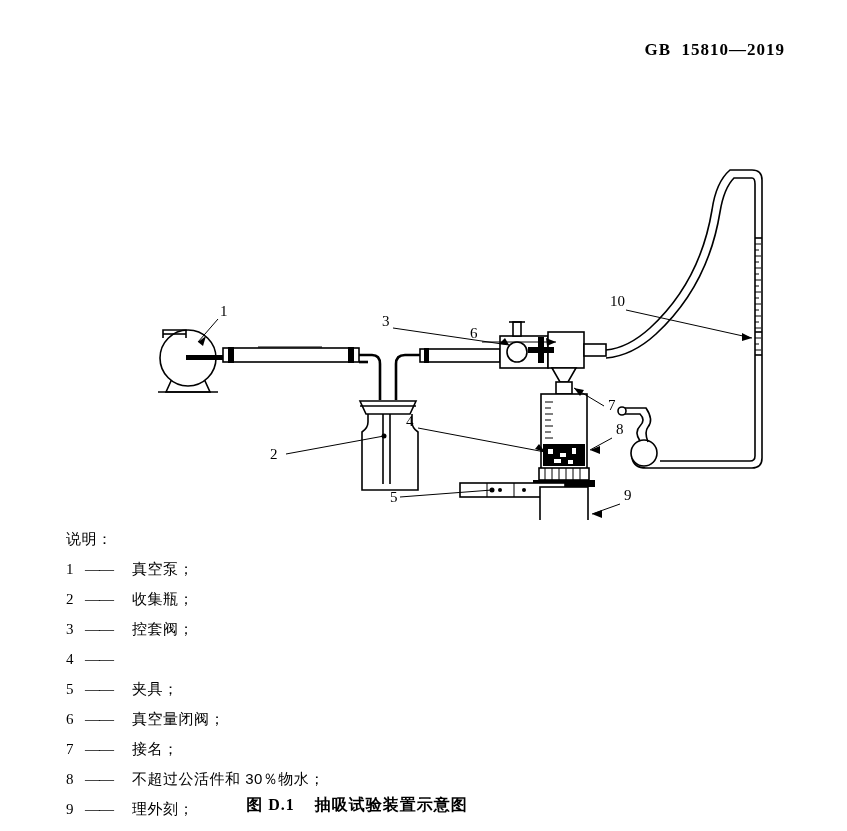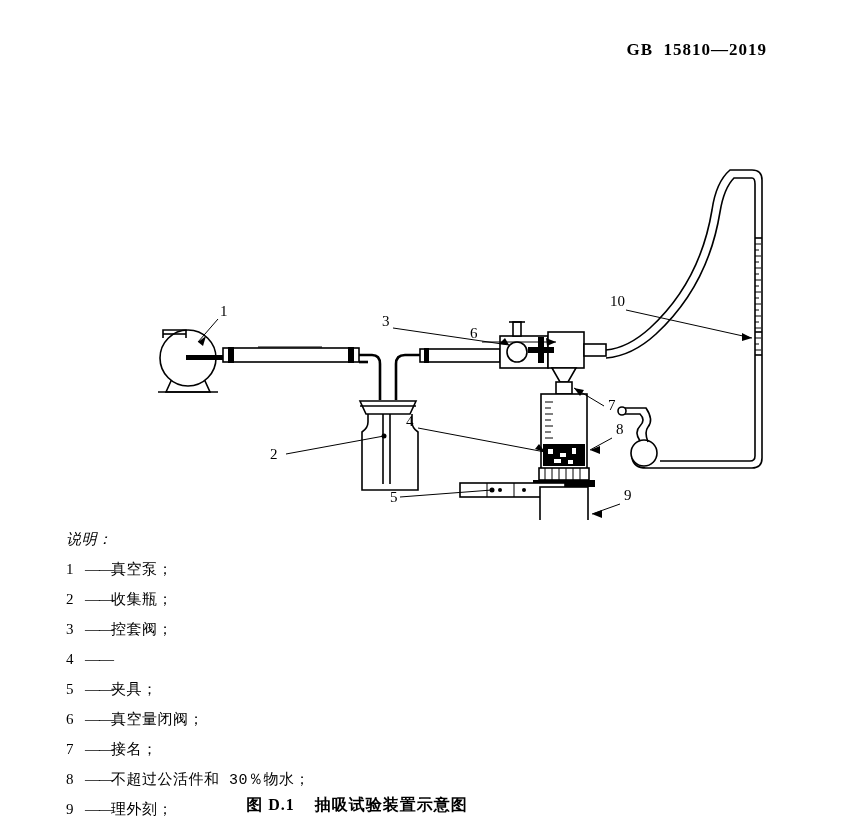--- a/index.html
+++ b/index.html
@@ -13,21 +13,21 @@
     position: relative;
     font-family: "Liberation Serif", "DejaVu Serif", serif;
     color: #000000;
     overflow: hidden;
   }
 
   
   #std-header {
     position: absolute;
     top: 40px;
-    right: 80px;
+    right: 62px;
     font-family: "Liberation Serif", "DejaVu Serif", serif;
     font-weight: bold;
     font-size: 17px;
     letter-spacing: 1px;
     white-space: pre;
   }
 
   
   #figure-area {
     position: absolute;
@@ -43,21 +43,20 @@
     position: absolute;
     left: 66px;
     top: 524px;
     width: 420px;
   }
   .legend-title {
     font-family: "Liberation Serif", "DejaVu Serif", serif;
     font-size: 15px;
     line-height: 30px;
     letter-spacing: 0.5px;
-    font-style: italic;
   }
   .legend-row {
     display: flex;
     align-items: baseline;
     line-height: 30px;
     height: 30px;
     font-size: 15px;
     white-space: nowrap;
   }
   .legend-num {
@@ -68,23 +67,24 @@
     font-size: 15px;
   }
   .legend-dash {
     display: inline-block;
     width: 26px;
     letter-spacing: -1px;
     font-size: 15px;
     font-family: "Liberation Serif", "DejaVu Serif", serif;
   }
   .legend-text {
-    font-family: Liberation Mono, monospace;
+    font-family: Liberation Sans, sans-serif;
     font-size: 15px;
     letter-spacing: 0.5px;
+    margin-left: 21px;
   }
 
   
   #figure-caption {
     position: absolute;
     left: 0;
     top: 795px;
     width: 714px;
     text-align: center;
     font-family: "Liberation Serif", "DejaVu Serif", serif;

